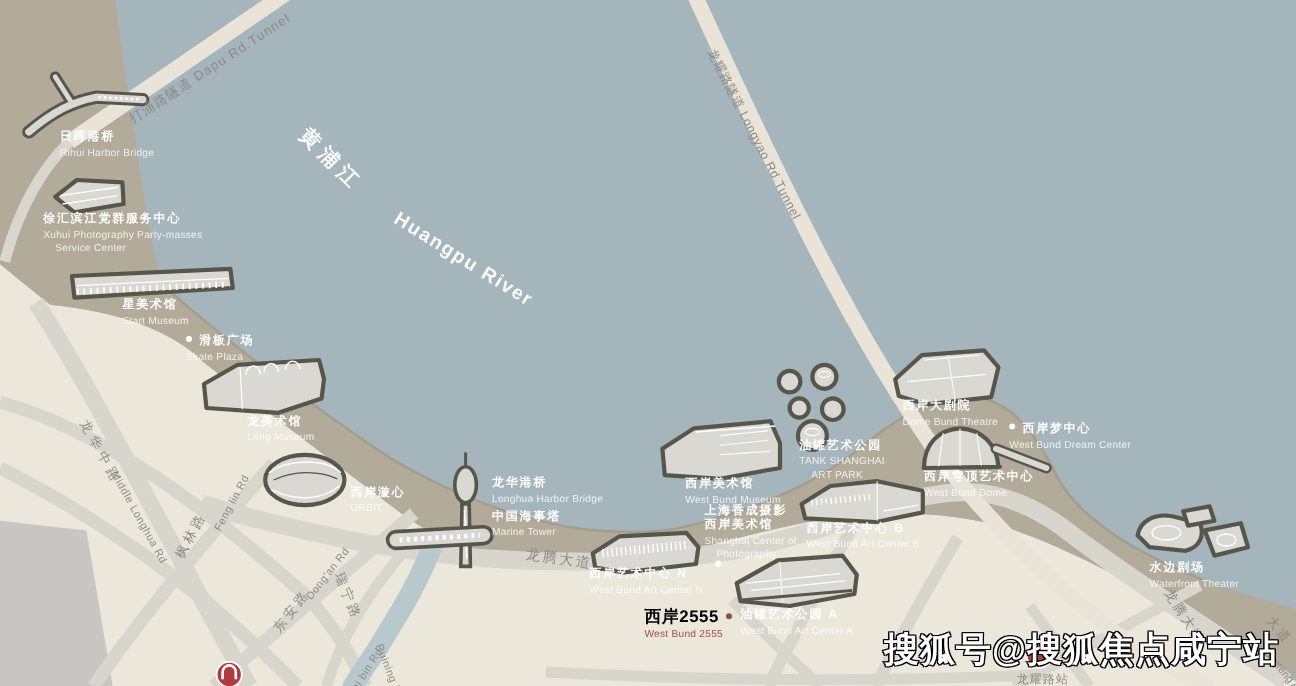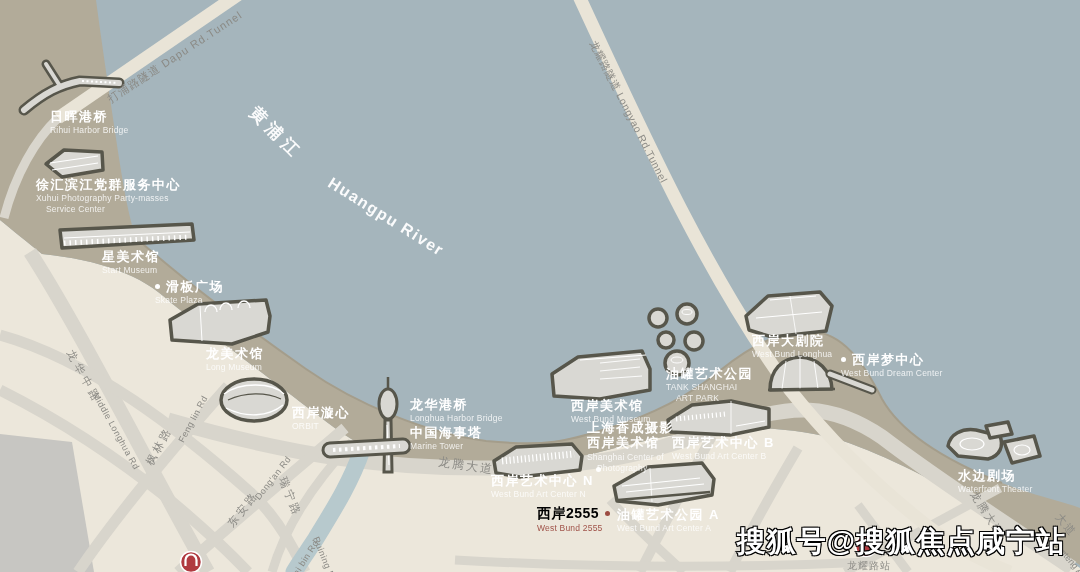--- a/index.html
+++ b/index.html
@@ -1,21 +1,21 @@
 <!DOCTYPE html>
 <html><head>
 <meta charset="utf-8">
 <style>
   html,body{margin:0;padding:0;background:#fff;}
   #map{position:relative;width:1080px;height:572px;overflow:hidden;
        font-family:"Liberation Sans","DejaVu Sans",sans-serif;background:#a5b5bc;}
   #geo{position:absolute;left:0;top:0;}
   #labels{position:absolute;left:0;top:0;width:100%;height:100%;}
   .lm{position:absolute;color:#fff;line-height:1.18;white-space:nowrap;}
-  .lm .zh{font-size:13px;font-weight:bold;letter-spacing:1.5px;}
+  .lm .zh{font-size:10px;font-weight:bold;letter-spacing:1.5px;}
   .lm .en{font-size:8.5px;color:rgba(255,255,255,.82);letter-spacing:.2px;margin-top:1px;}
   .lm .en.ind{padding-left:10px;}
   .lm.red .zh{color:#000000;font-size:14px;letter-spacing:.5px;}
   .lm.red .en{color:rgba(156,75,65,.95);}
   .dot{display:inline-block;width:5px;height:5px;border-radius:50%;background:#fff;vertical-align:2px;}
   .dot.l{margin-right:6px;} .dot.r{margin-left:6px;}
   .lm.red .dot{background:#9c4b41;}
   .dot.abs{position:absolute;}
   .road-label{position:absolute;color:#8b8a85;white-space:nowrap;transform-origin:center;}
   .river-label{position:absolute;color:rgba(255,255,255,.95);white-space:nowrap;transform-origin:center;font-weight:bold;}
@@ -229,25 +229,29 @@
         <div class="en ind">Photography</div>
         <span class="dot abs" style="left: 9px; top: 47px;"></span>
       </div>
       <div class="lm" style="left: 666px; top: 366px;">
         <div class="zh"><span>油罐艺术公园</span></div>
         <div class="en">TANK SHANGHAI</div>
         <div class="en ind">ART PARK</div>
       </div>
       <div class="lm" style="left: 752px; top: 333px;">
         <div class="zh"><span>西岸大剧院</span></div>
-        <div class="en">West Bund Longhua</div>
+        <div class="en">Dome Bund Theatre</div>
       </div>
       <div class="lm" style="left: 841px; top: 352px;">
         <div class="zh"><span class="dot l"></span><span>西岸梦中心</span></div>
         <div class="en">West Bund Dream Center</div>
+      </div>
+      <div class="lm" style="left: 770px; top: 392px;">
+        <div class="zh"><span>西岸穹顶艺术中心</span></div>
+        <div class="en">West Bund Dome</div>
       </div>
       <div class="lm" style="left: 672px; top: 435px;">
         <div class="zh"><span>西岸艺术中心 B</span></div>
         <div class="en">West Bund Art Center B</div>
       </div>
       <div class="lm" style="left: 491px; top: 473px;">
         <div class="zh"><span>西岸艺术中心 N</span></div>
         <div class="en">West Bund Art Center N</div>
       </div>
       <div class="lm red" style="left: 537px; top: 505px;">

